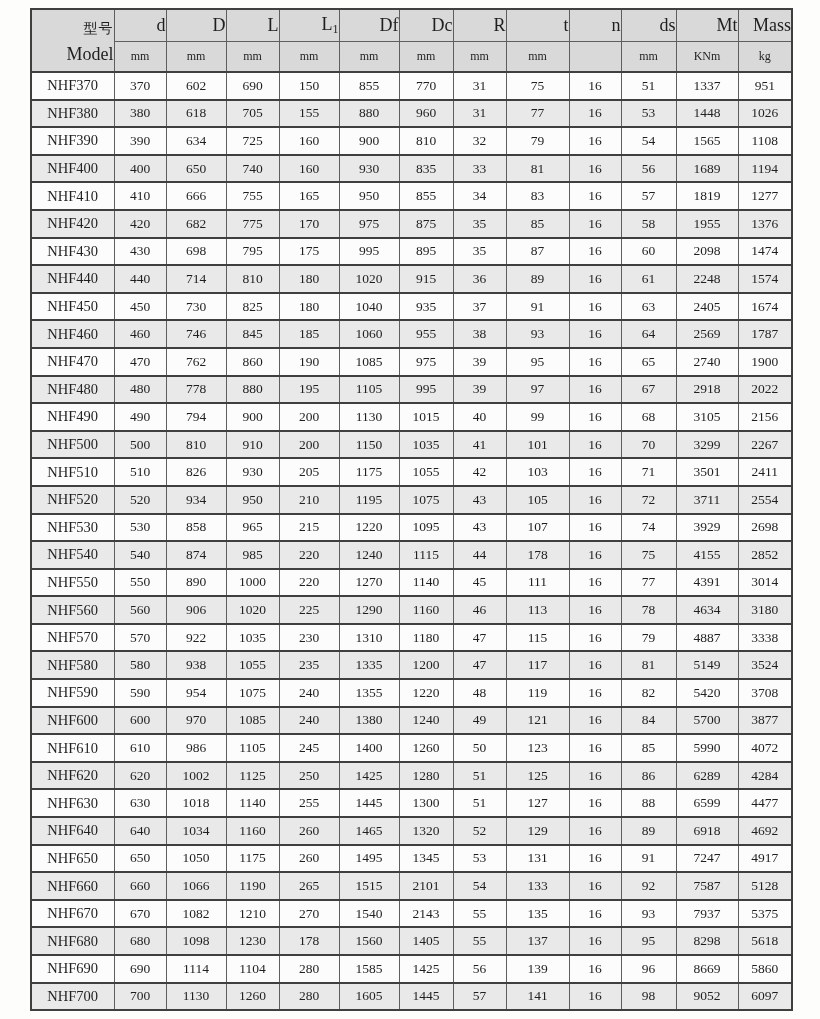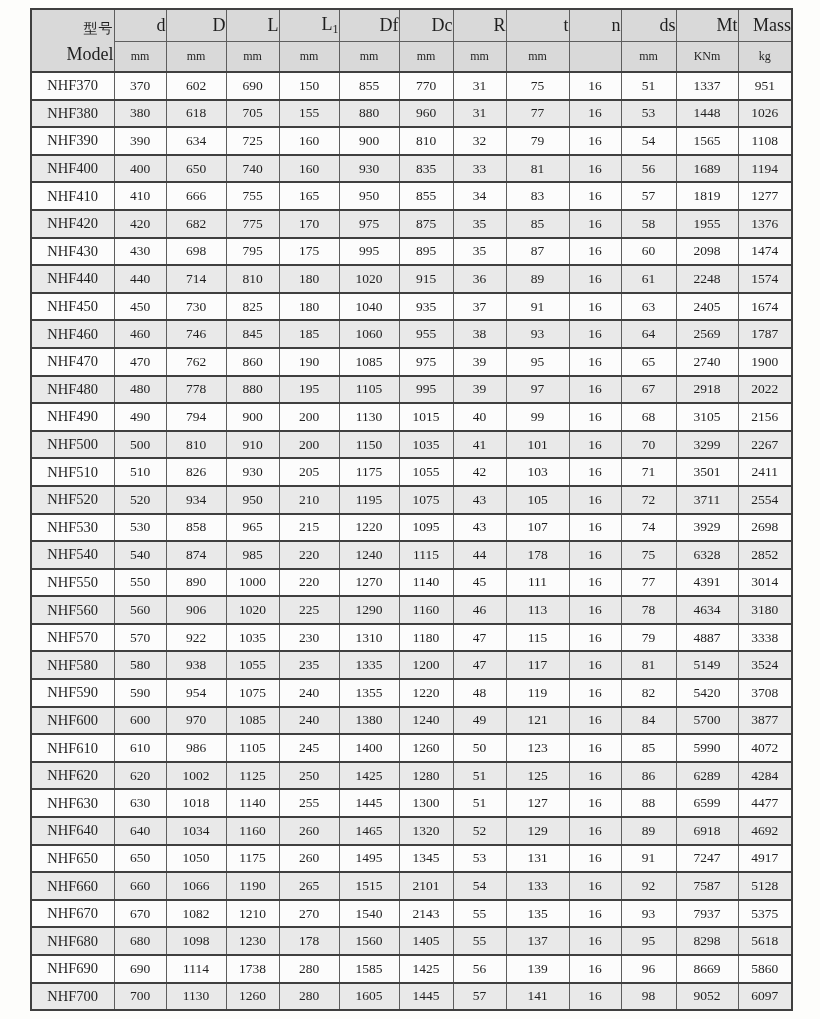--- a/index.html
+++ b/index.html
@@ -371,21 +371,21 @@
           <td>540</td>
           <td>874</td>
           <td>985</td>
           <td>220</td>
           <td>1240</td>
           <td>1115</td>
           <td>44</td>
           <td>178</td>
           <td>16</td>
           <td>75</td>
-          <td>6328</td>
+          <td>4155</td>
           <td>2852</td>
         </tr>
         <tr>
           <td class="model-cell">NHF550</td>
           <td>550</td>
           <td>890</td>
           <td>1000</td>
           <td>220</td>
           <td>1270</td>
           <td>1140</td>
@@ -588,21 +588,21 @@
           <td>137</td>
           <td>16</td>
           <td>95</td>
           <td>8298</td>
           <td>5618</td>
         </tr>
         <tr>
           <td class="model-cell">NHF690</td>
           <td>690</td>
           <td>1114</td>
-          <td>1738</td>
+          <td>1104</td>
           <td>280</td>
           <td>1585</td>
           <td>1425</td>
           <td>56</td>
           <td>139</td>
           <td>16</td>
           <td>96</td>
           <td>8669</td>
           <td>5860</td>
         </tr>

